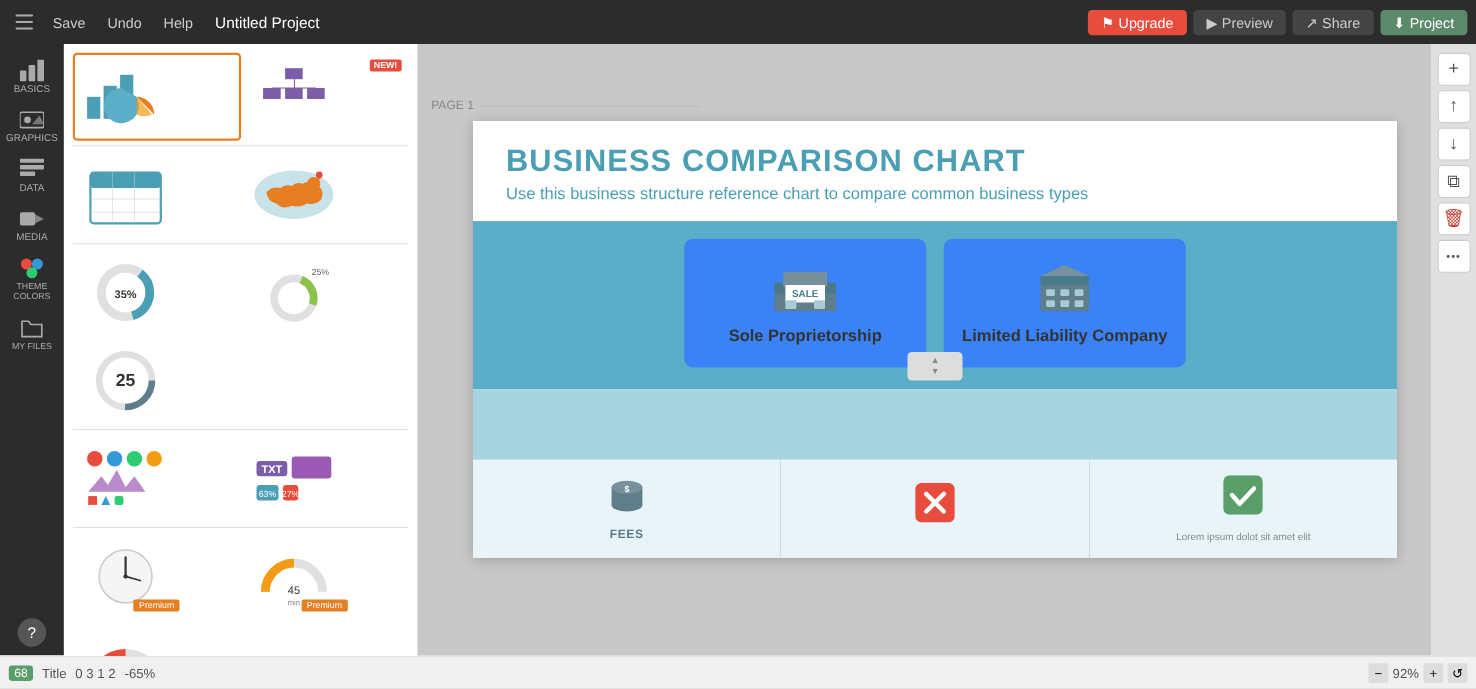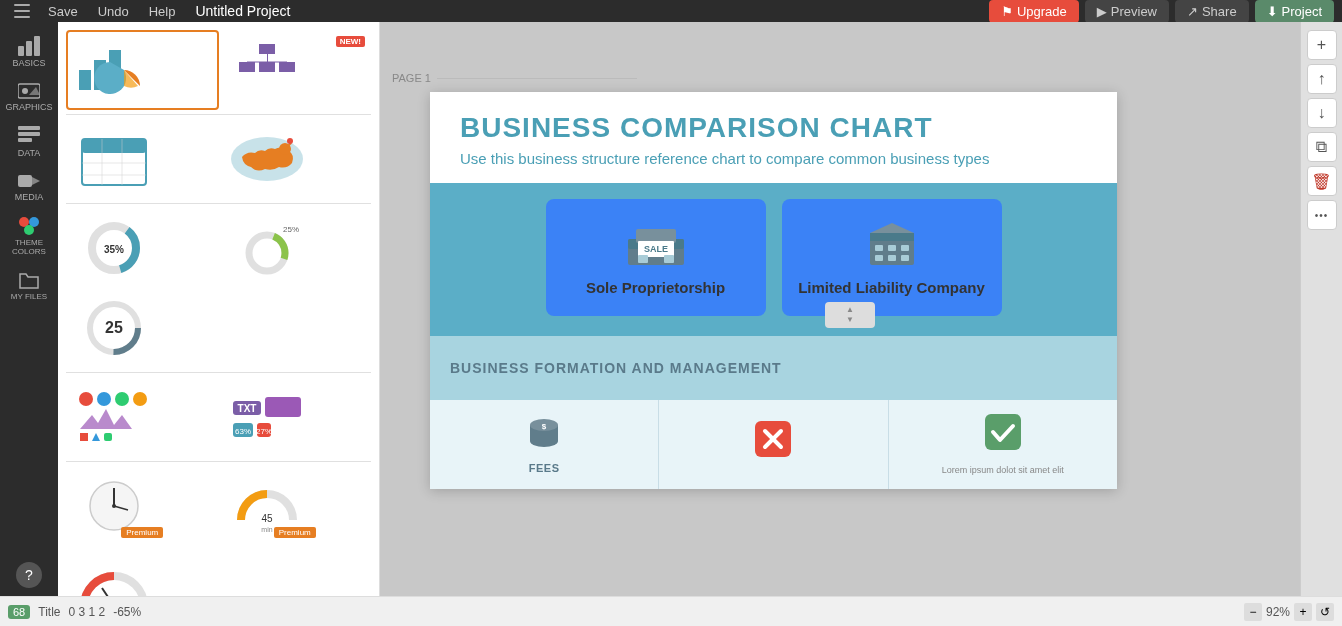--- a/index.html
+++ b/index.html
@@ -1,20 +1,20 @@
 <!DOCTYPE html>
 <html><head>
   <meta charset="utf-8">
   <style>
     * { margin: 0; padding: 0; box-sizing: border-box; }
     body { width: 1342px; height: 626px; overflow: hidden; font-family: Arial, sans-serif; background: #e8e8e8; display: flex; flex-direction: column; }
 
     
     #toolbar {
-      height: 22px;
+      height: 40px;
       background: #2c2c2c;
       display: flex;
       align-items: center;
       padding: 0 8px;
       gap: 4px;
       flex-shrink: 0;
     }
     .toolbar-icon-btn {
       color: #aaa;
       background: none;
@@ -159,21 +159,21 @@
       height: 1px;
       background: #bbb;
       vertical-align: middle;
     }
 
     
     #infographic {
       position: absolute;
       top: 70px;
       left: 50px;
-      width: 687px;
+      width: 840px;
       background: #fff;
       box-shadow: 0 2px 12px rgba(0,0,0,0.2);
       overflow: hidden;
     }
 
     .info-header {
       background: #fff;
       padding: 20px 30px 16px;
     }
     .info-title {
@@ -630,21 +630,20 @@
             <rect x="28" y="36" width="8" height="6" rx="1" fill="#a8ccd7"></rect>
             <rect x="41" y="36" width="8" height="6" rx="1" fill="#a8ccd7"></rect>
 
             <polygon points="10,14 32,4 54,14" fill="#78909c"></polygon>
           </svg>
           <div class="business-card-title">Limited Liability Company</div>
         </div>
       </div>
 
       <div class="info-section-header">
-        <span class="section-header-text">BUSINESS FORMATION AND MANAGEMENT</span>
         <div class="section-arrow"></div>
       </div>
 
       <div class="info-bottom-row">
         <div class="info-col">
 
           <div class="col-icon">
             <svg width="36" height="36" viewBox="0 0 36 36">
               <ellipse cx="18" cy="26" rx="14" ry="6" fill="#607d8b"></ellipse>
               <rect x="4" y="10" width="28" height="16" rx="0" fill="#607d8b"></rect>

